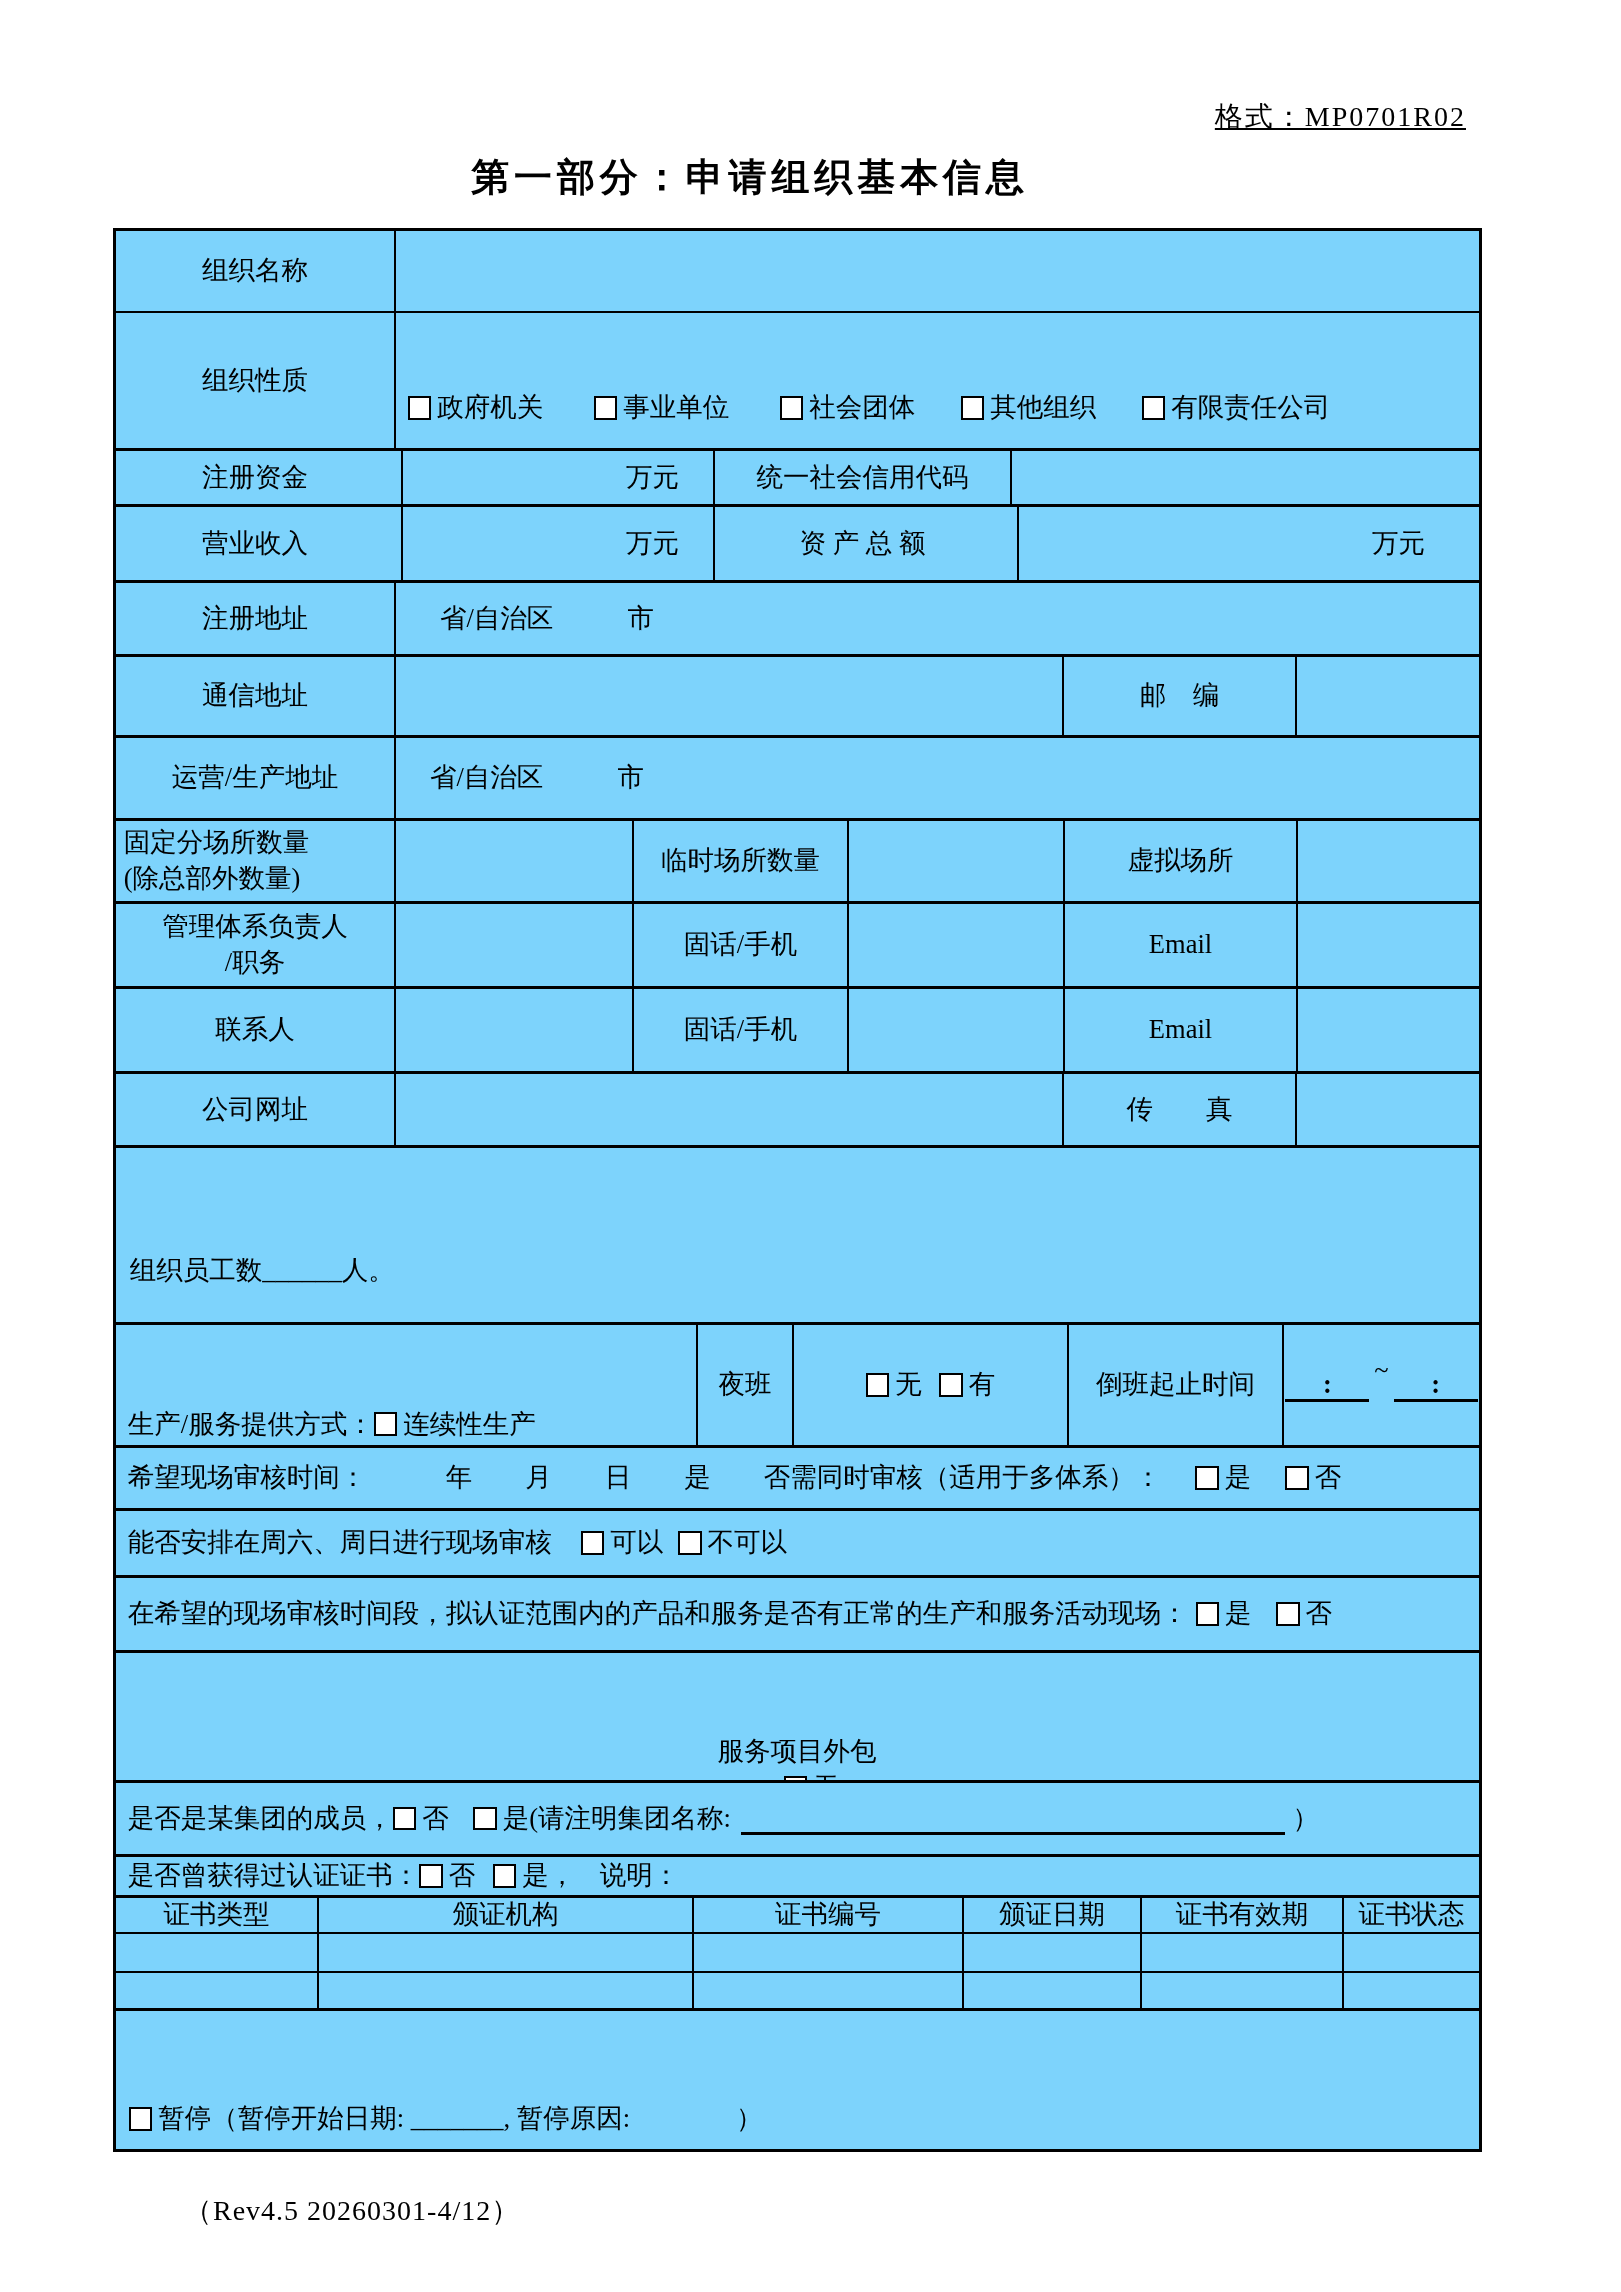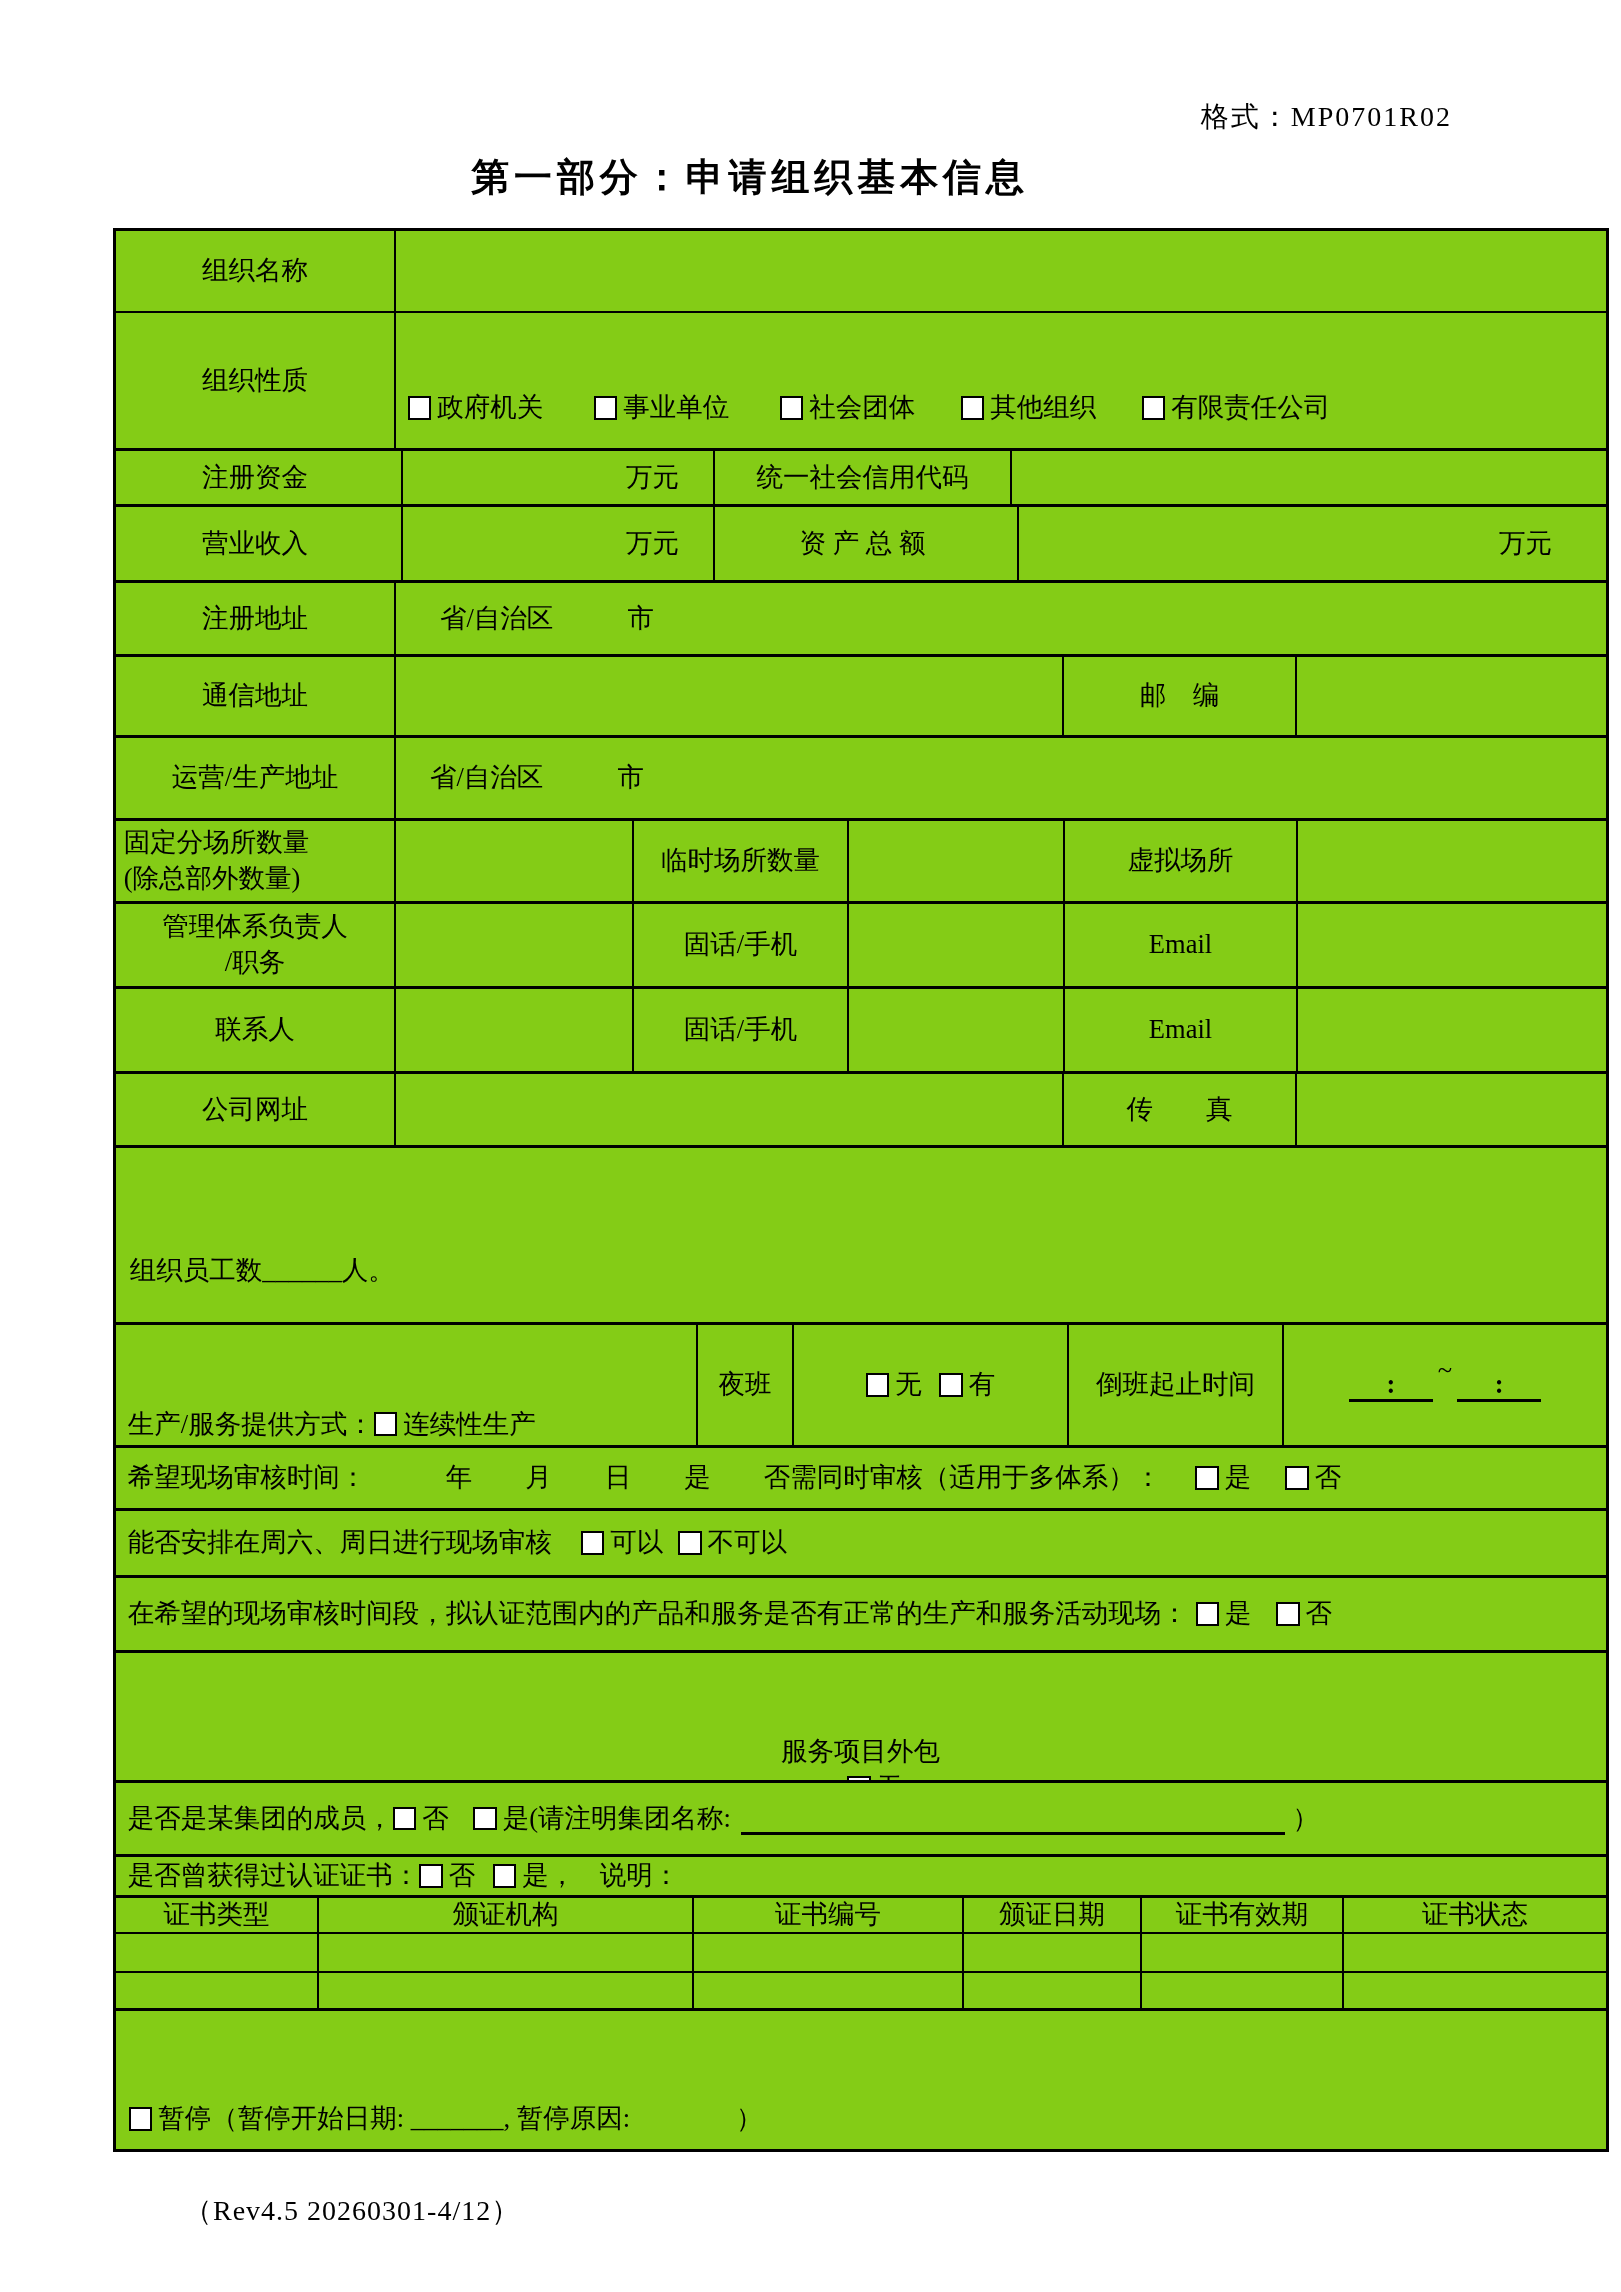--- a/index.html
+++ b/index.html
@@ -1,23 +1,23 @@
 <!DOCTYPE html>
 <html><head>
 <meta charset="utf-8">
 <style>
   html,body{margin:0;padding:0;background:#888;}
   .page{position:relative;width:1621px;height:2293px;background:#fff;
         font-family:"Liberation Serif",serif;color:#000;overflow:hidden;}
-  .format-label{position:absolute;top:98px;right:169px;font-size:28px;letter-spacing:2px;}
+  .format-label{position:absolute;top:98px;right:155px;font-size:28px;letter-spacing:2px;text-decoration:underline;}
   .doc-title{position:absolute;top:152px;left:113px;width:1274px;text-align:center;
              font-size:38px;font-weight:bold;letter-spacing:4.9px;
              font-family:"Liberation Sans",sans-serif;}
-  .form-table{position:absolute;left:113px;top:228px;width:1496px;border:3.9px solid #000;
-              box-sizing:border-box;background:#84cc16;}
+  .form-table{position:absolute;left:113px;top:228px;width:1369px;border:3.9px solid #000;
+              box-sizing:border-box;background:#7dd3fc;}
   .row{display:flex;box-sizing:border-box;border-top:3.9px solid #000;align-items:stretch;}
   .row.first{border-top:none;}
   .row.bt2{border-top:2px solid #000;}
   .row.bt3{border-top:2.9px solid #000;}
   .cell{border-left:2px solid #000;box-sizing:border-box;display:flex;align-items:center;
         justify-content:center;font-size:26.5px;white-space:pre-wrap;line-height:1.35;
         overflow:hidden;}
   .cell:first-child{border-left:none;}
   .cell.left{justify-content:flex-start;}
   .cell.right{justify-content:flex-end;margin-left:7px;}

